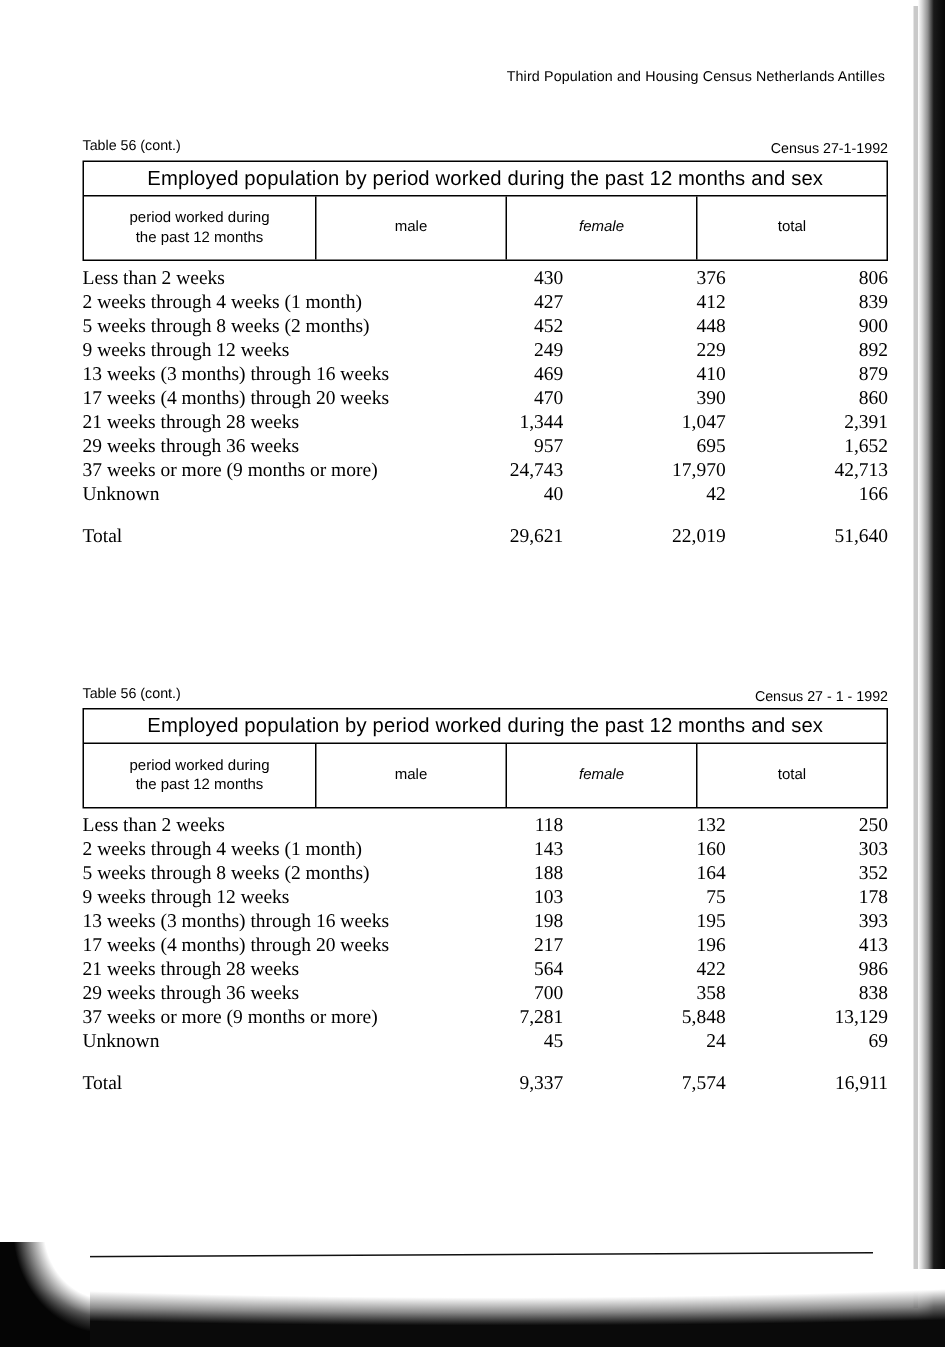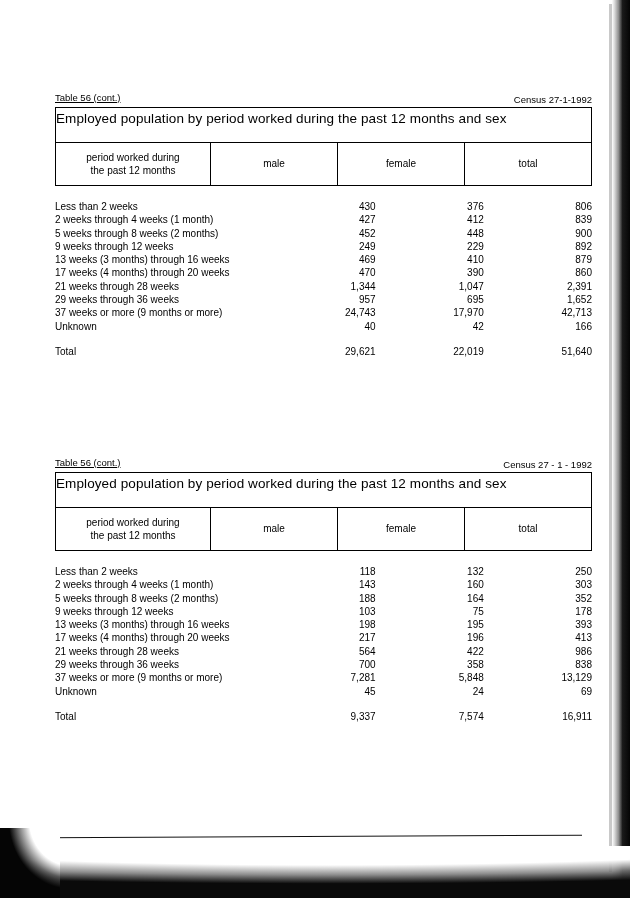--- a/index.html
+++ b/index.html
@@ -93,42 +93,41 @@
   .caption-row {
     position: relative;
     height: 15px;
     font-size: 9.5px;
   }
   .caption-left {
     position: absolute;
     left: 0;
     top: 0;
     white-space: nowrap;
-    text-decoration: underline;
   }
   .caption-right {
     position: absolute;
     right: 0;
     top: 2px;
     white-space: nowrap;
     font-size: 9.5px;
     text-align: center;
   }
 
   
   .hdr-box {
     border: 1.2px solid #000;
     width: 100%;
     box-sizing: border-box;
   }
   .hdr-title {
     border-bottom: 1.2px solid #000;
-    text-align: left;
+    text-align: center;
     font-size: 13.5px;
-    padding: 3px 0 16px 0;
+    padding: 3px 0 4px 0;
     letter-spacing: 0.1px;
   }
   .hdr-cols {
     display: flex;
     height: 42px;
   }
   .hdr-cell {
     display: flex;
     align-items: center;
     justify-content: center;
@@ -141,36 +140,38 @@
     width: 155px;
     border-right: 1.2px solid #000;
   }
   .hdr-cell.c1 {
     width: 127px;
     border-right: 1.2px solid #000;
   }
   .hdr-cell.c2 {
     width: 127px;
     border-right: 1.2px solid #000;
+    font-style: italic;
   }
   .hdr-cell.c3 {
     flex: 1;
   }
 
   .region-label {
     font-size: 10px;
     margin: 4px 0 0 15px;
   }
 
   
   .data-table {
     width: 100%;
     border-collapse: collapse;
-    margin-top: 15px;
-    font-size: 10px;
+    margin-top: 3px;
+    font-size: 13px;
+    font-family: Liberation Serif, serif;
   }
   .data-table td {
     padding: 0;
     height: 13.3px;
     vertical-align: top;
     white-space: nowrap;
   }
   .data-table td.lbl {
     width: 212px;
     text-align: left;
@@ -204,20 +205,21 @@
     width: 630px;
     text-align: center;
     font-size: 9.5px;
   }
 </style>
 </head>
 <body>
 
 <div id="page">
 
+  <div class="running-header">Third Population and Housing Census Netherlands Antilles</div>
 
   <div class="table-block" id="block-1">
     <div class="caption-row">
       <span class="caption-left">Table 56 (cont.)</span>
       <span class="caption-right">Census 27-1-1992</span>
     </div>
 
     <div class="hdr-box">
       <div class="hdr-title">Employed population by period worked during the past 12 months and sex</div>
       <div class="hdr-cols">

